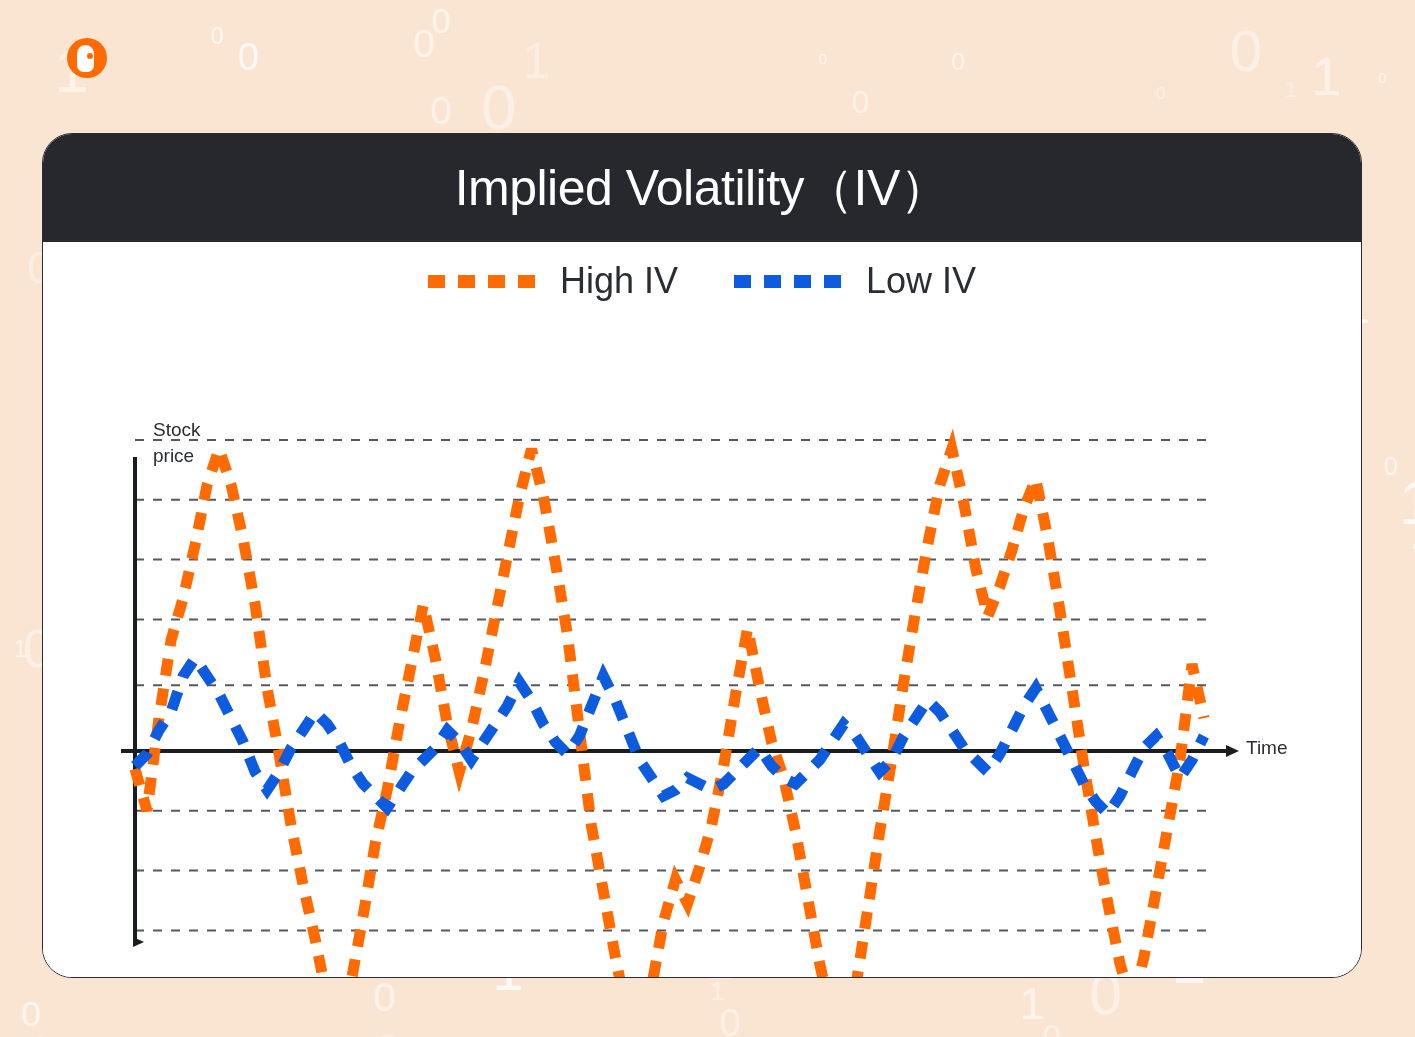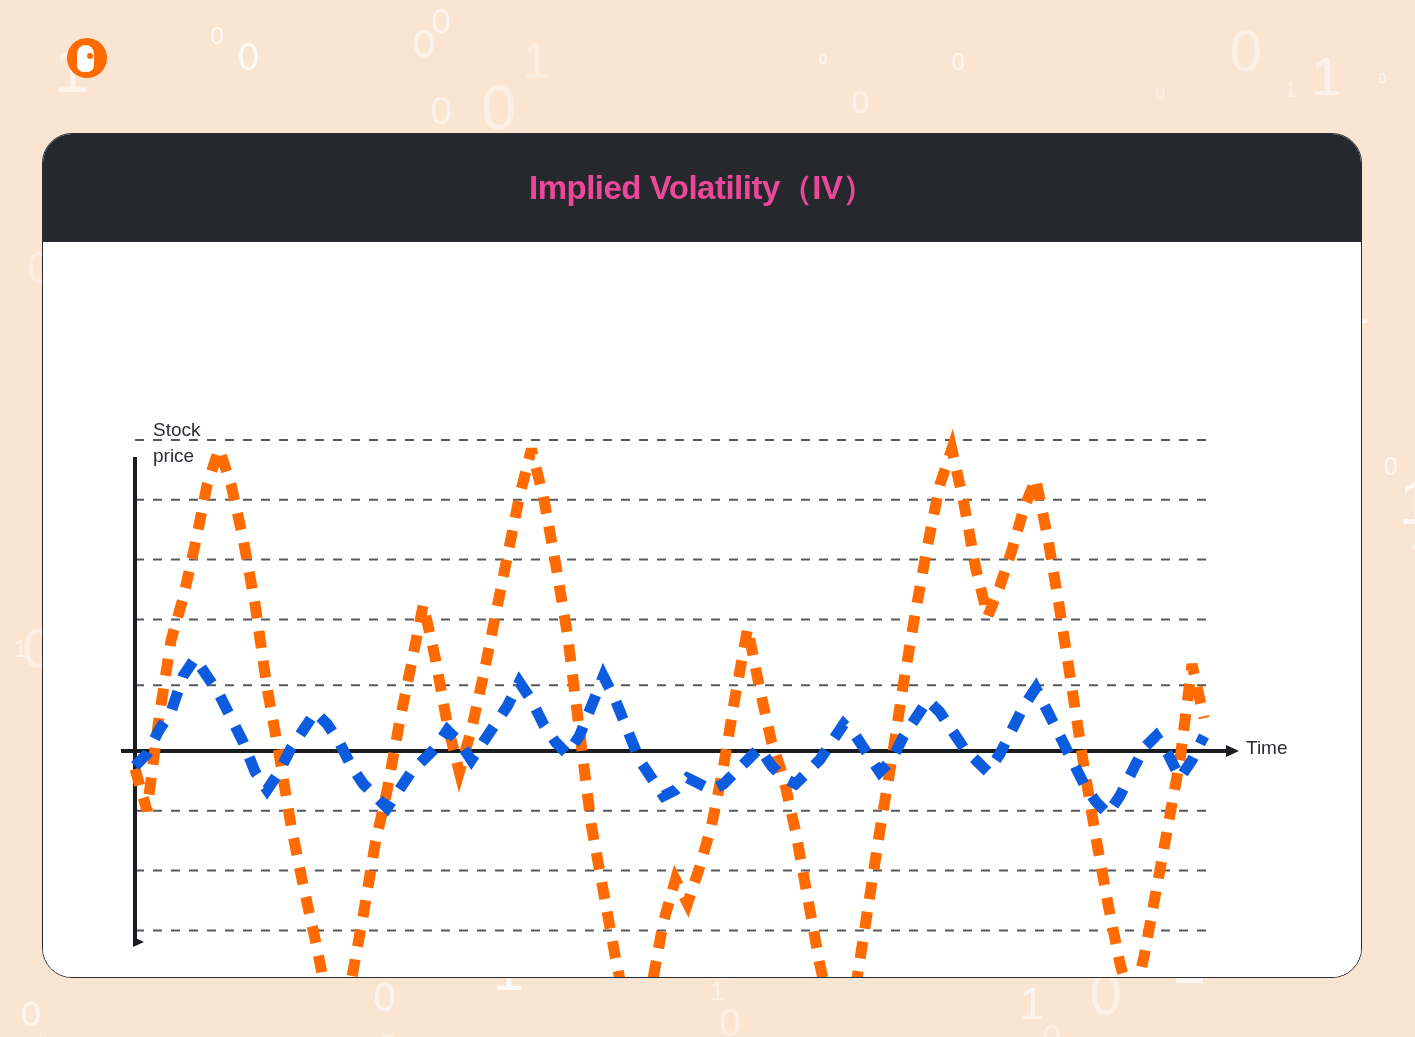--- a/index.html
+++ b/index.html
@@ -59,21 +59,21 @@
     background:#FFFFFF;
     border:1.5px solid #2A2D33;
     overflow:hidden;
     box-sizing:border-box;
   }
   .card-header{
     height:108px;background:#26282D;
     display:flex;align-items:center;justify-content:center;
   }
   .card-title{
-    color:#ec4899;font-size:33px;font-weight:700;
+    color:#ffffff;font-size:50px;font-weight:400;
     letter-spacing:-.5px;white-space:nowrap;
     font-family:"Liberation Sans","DejaVu Sans",sans-serif;
   }
   .card-body{position:relative;height:735px;background:#fff;}
 
   
   .legend{
     position:absolute;left:0;right:0;top:18px;
     display:flex;align-items:center;justify-content:center;
     gap:56px;
@@ -290,20 +290,30 @@
   </div>
 
   <div class="card">
 
     <div class="card-header">
       <div class="card-title">Implied Volatility（IV）</div>
     </div>
 
     <div class="card-body">
 
+      <div class="legend">
+        <div class="legend-item">
+          <span class="legend-dash" id="legend-dash-0" style="background: repeating-linear-gradient(90deg, rgb(255, 107, 0) 0px, rgb(255, 107, 0) 17px, transparent 17px, transparent 30px);"></span>
+          <span class="legend-label">High IV</span>
+        </div>
+        <div class="legend-item">
+          <span class="legend-dash" id="legend-dash-1" style="background: repeating-linear-gradient(90deg, rgb(13, 92, 224) 0px, rgb(13, 92, 224) 17px, transparent 17px, transparent 30px);"></span>
+          <span class="legend-label">Low IV</span>
+        </div>
+      </div>
 
       <div class="chart-wrap">
         <svg id="chart-svg" width="1320" height="735" viewBox="0 0 1320 735">
           <defs>
             <marker id="arrow-up" markerWidth="12" markerHeight="12" refX="5" refY="9" orient="auto" markerUnits="userSpaceOnUse">
               <path d="M5,0 L10,11 L0,11 Z" fill="#1A1C20"></path>
             </marker>
             <marker id="arrow-right" markerWidth="14" markerHeight="12" refX="2" refY="6" orient="auto" markerUnits="userSpaceOnUse">
               <path d="M0,0 L13,6 L0,12 Z" fill="#1A1C20"></path>
             </marker>

